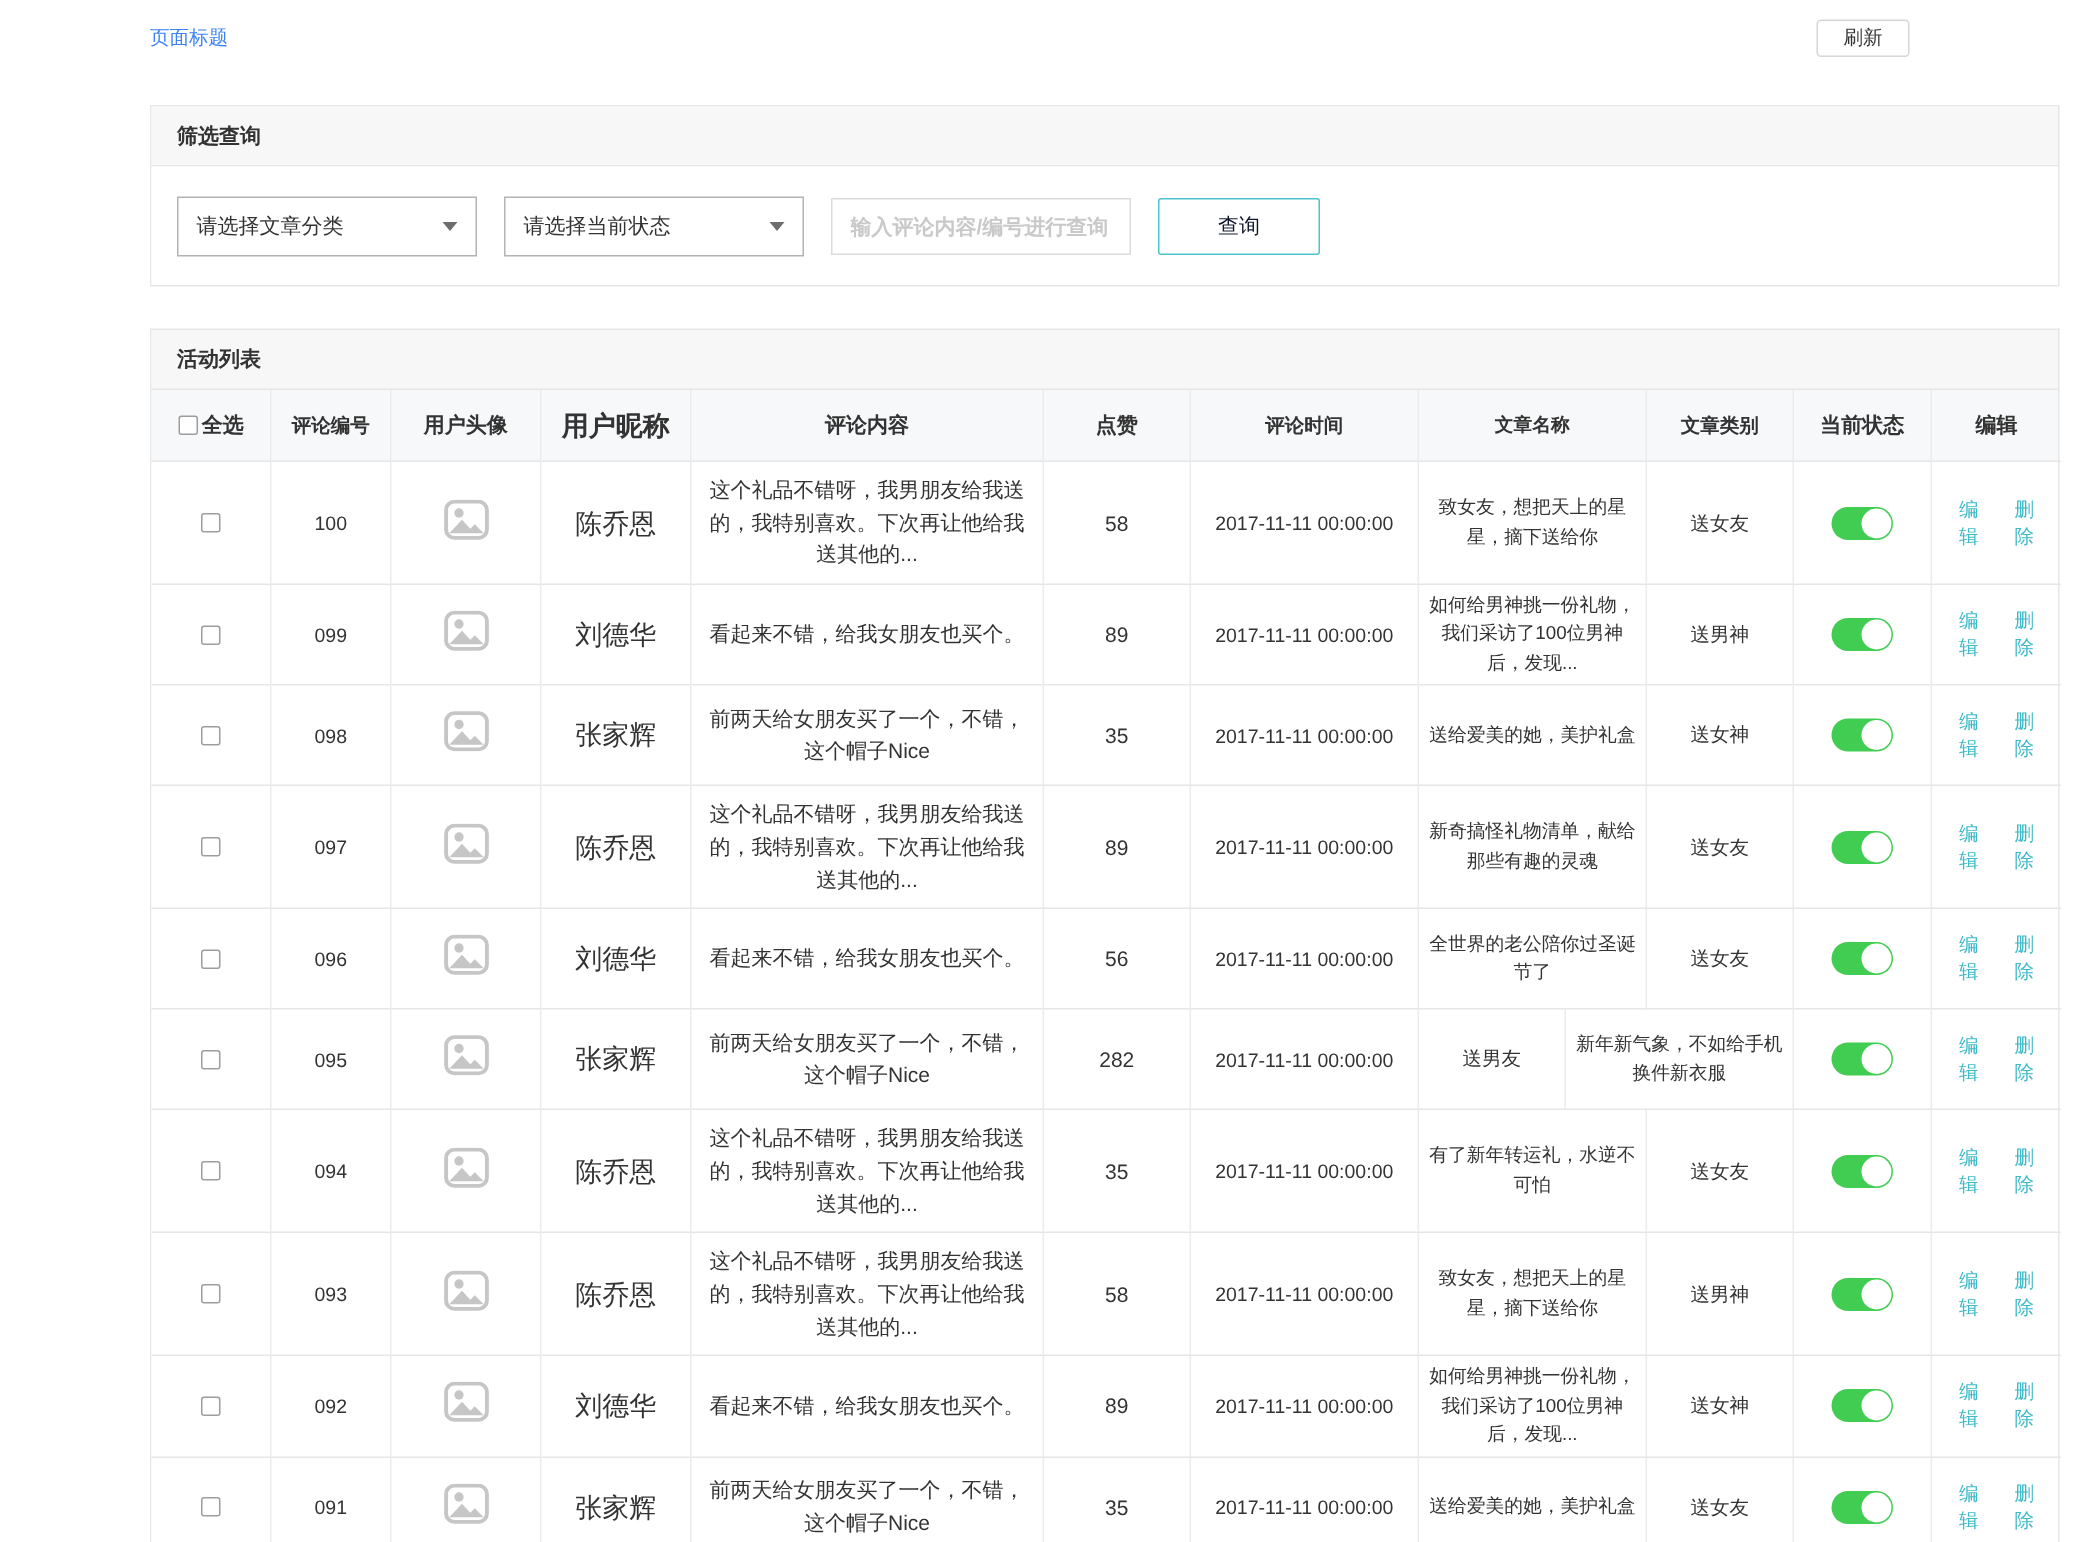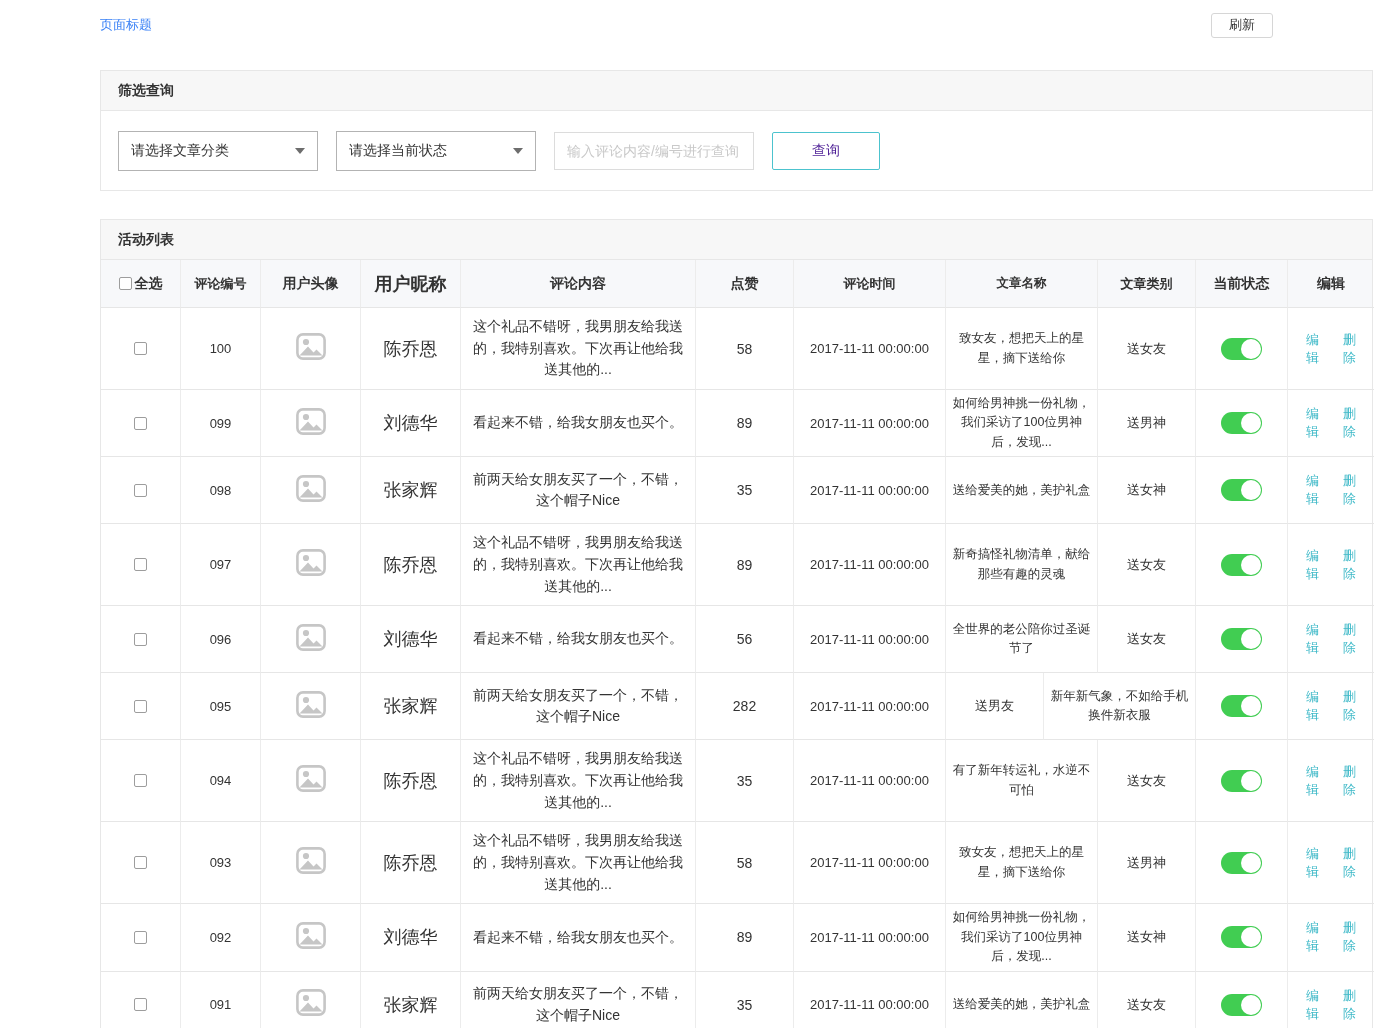--- a/index.html
+++ b/index.html
@@ -19,24 +19,24 @@
     display:flex; align-items:center; padding:0 17px; font-size:14px; font-weight:bold; color:#333; }
   .filter-panel { margin-top:20px; }
   .filter-body { background:#fff; padding:20px 17px 19px; display:flex; align-items:center; }
 
   .select { width:200px; height:40px; border:1px solid #b3b3b3; background:#fff;
     display:flex; align-items:center; justify-content:space-between; padding:0 12px;
     font-size:14px; color:#333; cursor:pointer; margin-right:18px; }
   .caret { width:0; height:0; border-left:5px solid transparent; border-right:5px solid transparent;
     border-top:6px solid #6d6d6d; }
   .search-input { width:200px; height:38px; border:1px solid #dcdcdc; padding:0 12px;
-    font-size:14px; color:#4c1d95; margin-right:18px; font-family:inherit; }
+    font-size:14px; color:#4c1d95; margin-right:18px; font-family:inherit;font-weight:bold; }
   .search-input::placeholder { color:#c9c9c9; }
   .query-btn { width:108px; height:38px; background:#fff; border:1px solid #4cc3ce;
-    color:#4c1d95; font-size:14px; border-radius:2px; cursor:pointer; }
+    color:#0f172a; font-size:14px; border-radius:2px; cursor:pointer; }
 
   
   .table-panel { margin-top:28px; border-bottom:none; }
   .thead, .tr { display:flex; align-items:stretch; }
   .thead { background:#f7f8fa; min-height:48px; font-weight:bold; font-size:14px; }
   .tr { background:#fff; min-height:67px; }
   .td, .th { display:flex; align-items:center; justify-content:center; text-align:center;
     border-right:1px solid #ececec; border-bottom:1px solid #e6e6e6; padding:4px 6px; }
   .td:last-child, .th:last-child { border-right:none; }
   .c-check  { width:80px;  flex:none; }

